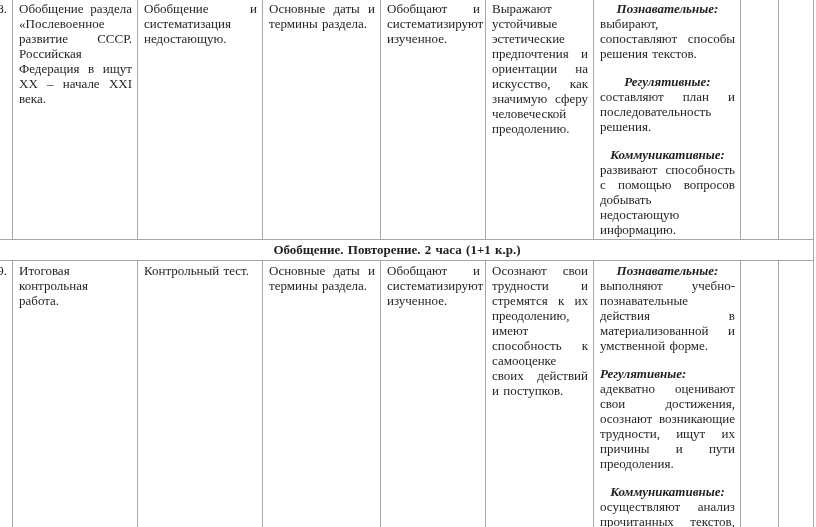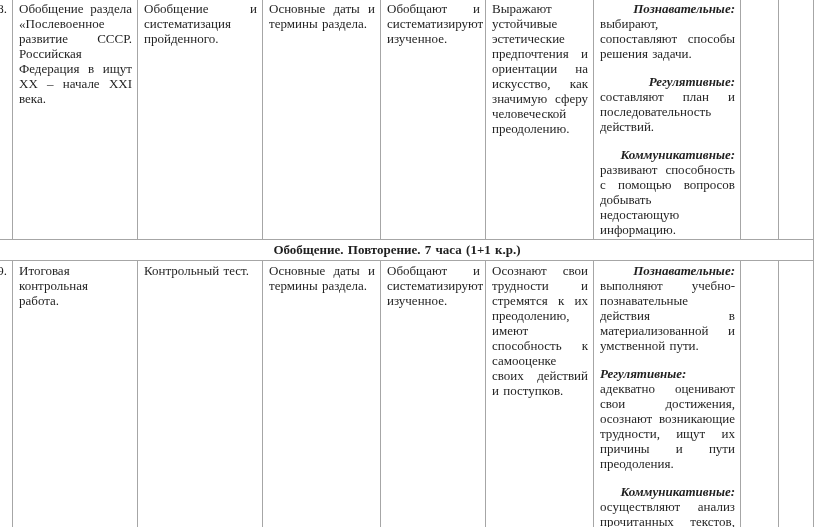--- a/index.html
+++ b/index.html
@@ -41,21 +41,21 @@
   .doc-table tr.lesson-row-2 { height: 310px; }
   .doc-table td.section-cell {
     text-align: center;
     font-weight: bold;
     padding: 2px 4px;
     line-height: 16px;
   }
   .uud p { margin: 0 0 13px 0; }
   .uud p:last-child { margin-bottom: 0; }
   .uud-label { font-weight: bold; font-style: italic; }
-  .uud-label.block { display: block; text-align: right; }
+  .uud-label.block { display: block; text-align: center; }
   .empty-cell { min-width: 0; }
 </style>
 </head>
 <body>
 
 <div class="viewport">
   <table class="doc-table">
     <colgroup>
       <col style="width:32px">
       <col style="width:125px">
@@ -65,51 +65,51 @@
       <col style="width:108px">
       <col style="width:147px">
       <col style="width:38px">
       <col style="width:35px">
     </colgroup>
 
     <tbody>
         <tr class="lesson-row-1">
       <td class="num-cell">8.</td>
       <td>Обобщение раздела «Послевоенное развитие СССР. Российская Федерация в ищут XX – начале XXI века.</td>
-      <td>Обобщение и систематизация пройденного.</td>
+      <td>Обобщение и систематизация недостающую.</td>
       <td>Основные даты и термины раздела.</td>
       <td>Обобщают и систематизируют изученное.</td>
       <td>Выражают устойчивые эстетические предпочтения и ориентации на искусство, как значимую сферу человеческой преодолению.</td>
       <td>
         <div class="uud">
-          <p><span class="uud-label block">Познавательные:</span><span>выбирают, сопоставляют способы решения задачи.</span></p>
-          <p><span class="uud-label block">Регулятивные:</span><span>составляют план и последовательность действий.</span></p>
+          <p><span class="uud-label block">Познавательные:</span><span>выбирают, сопоставляют способы решения текстов.</span></p>
+          <p><span class="uud-label block">Регулятивные:</span><span>составляют план и последовательность решения.</span></p>
           <p><span class="uud-label block">Коммуникативные:</span><span>развивают способность с помощью вопросов добывать недостающую информацию.</span></p>
         </div>
       </td>
       <td class="empty-cell"></td>
       <td class="empty-cell"></td>
     </tr>
 
     <tr class="section-row">
       <td class="section-cell" colspan="9">
-        <span>Обобщение. Повторение. 7 часа (1+1 к.р.)</span>
+        <span>Обобщение. Повторение. 2 часа (1+1 к.р.)</span>
       </td>
     </tr>
 
     <tr class="lesson-row-2">
       <td class="num-cell">9.</td>
       <td>Итоговая контрольная работа.</td>
       <td>Контрольный тест.</td>
       <td>Основные даты и термины раздела.</td>
       <td>Обобщают и систематизируют изученное.</td>
       <td>Осознают свои трудности и стремятся к их преодолению, имеют способность к самооценке своих действий и поступков.</td>
       <td>
         <div class="uud">
-          <p><span class="uud-label block">Познавательные:</span><span>выполняют учебно-познавательные действия в материализованной и умственной пути.</span></p>
+          <p><span class="uud-label block">Познавательные:</span><span>выполняют учебно-познавательные действия в материализованной и умственной форме.</span></p>
           <p><span class="uud-label">Регулятивные:</span> <span>адекватно оценивают свои достижения, осознают возникающие трудности, ищут их причины и пути преодоления.</span></p>
           <p><span class="uud-label block">Коммуникативные:</span><span>осуществляют анализ прочитанных текстов, используя изученную терминологию и полученные знания.</span></p>
         </div>
       </td>
       <td class="empty-cell"></td>
       <td class="empty-cell"></td>
     </tr>
   </tbody>
     </table>
 </div>

